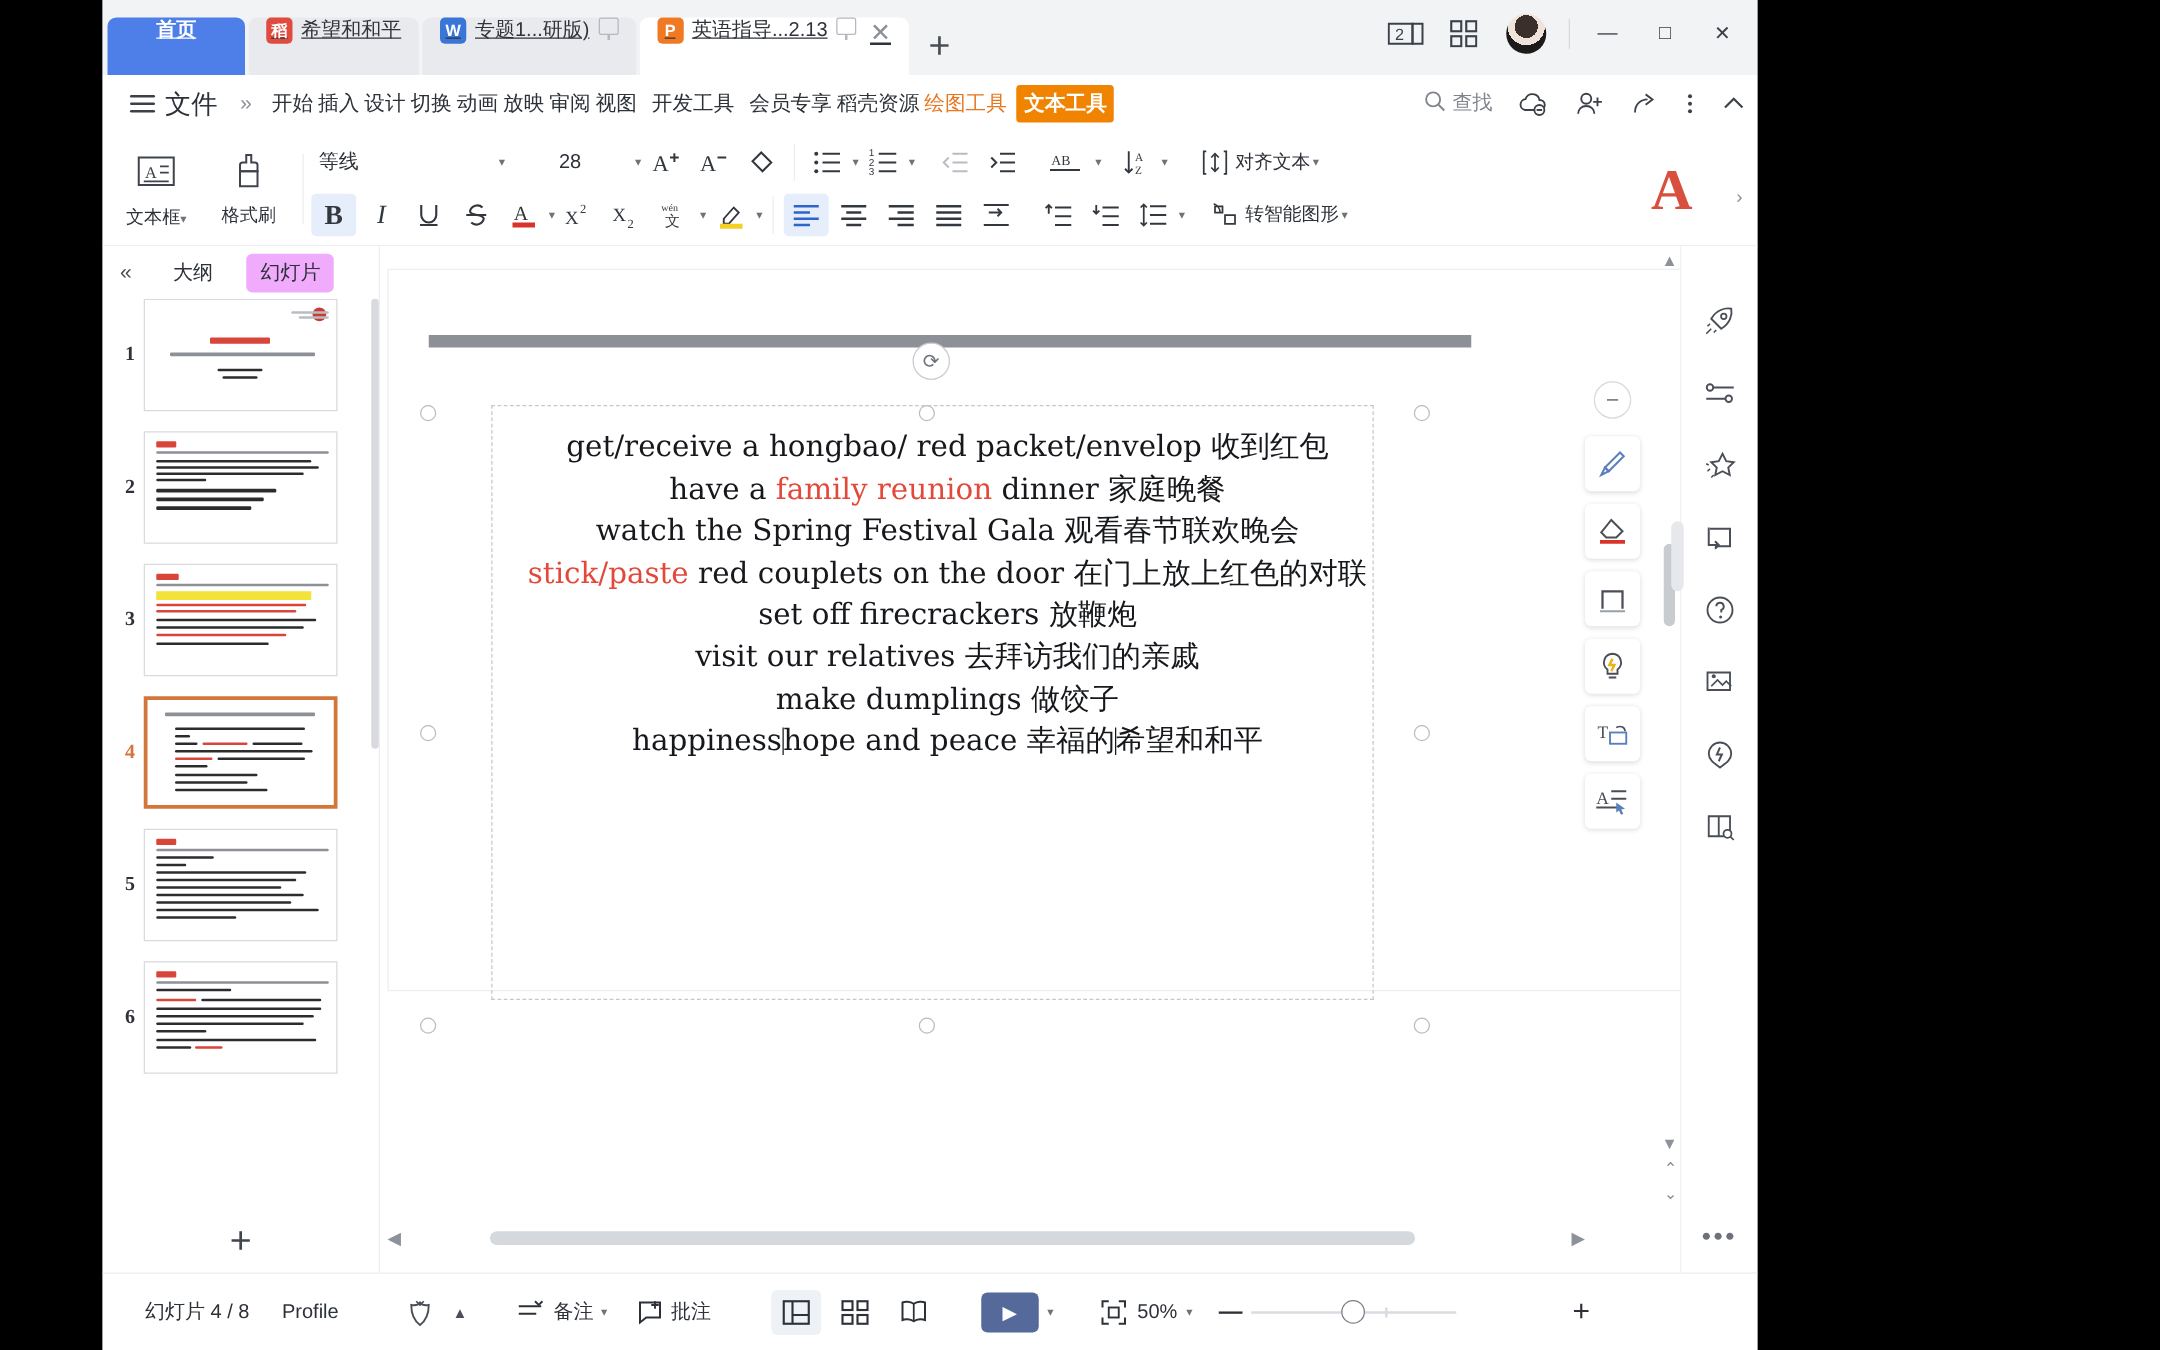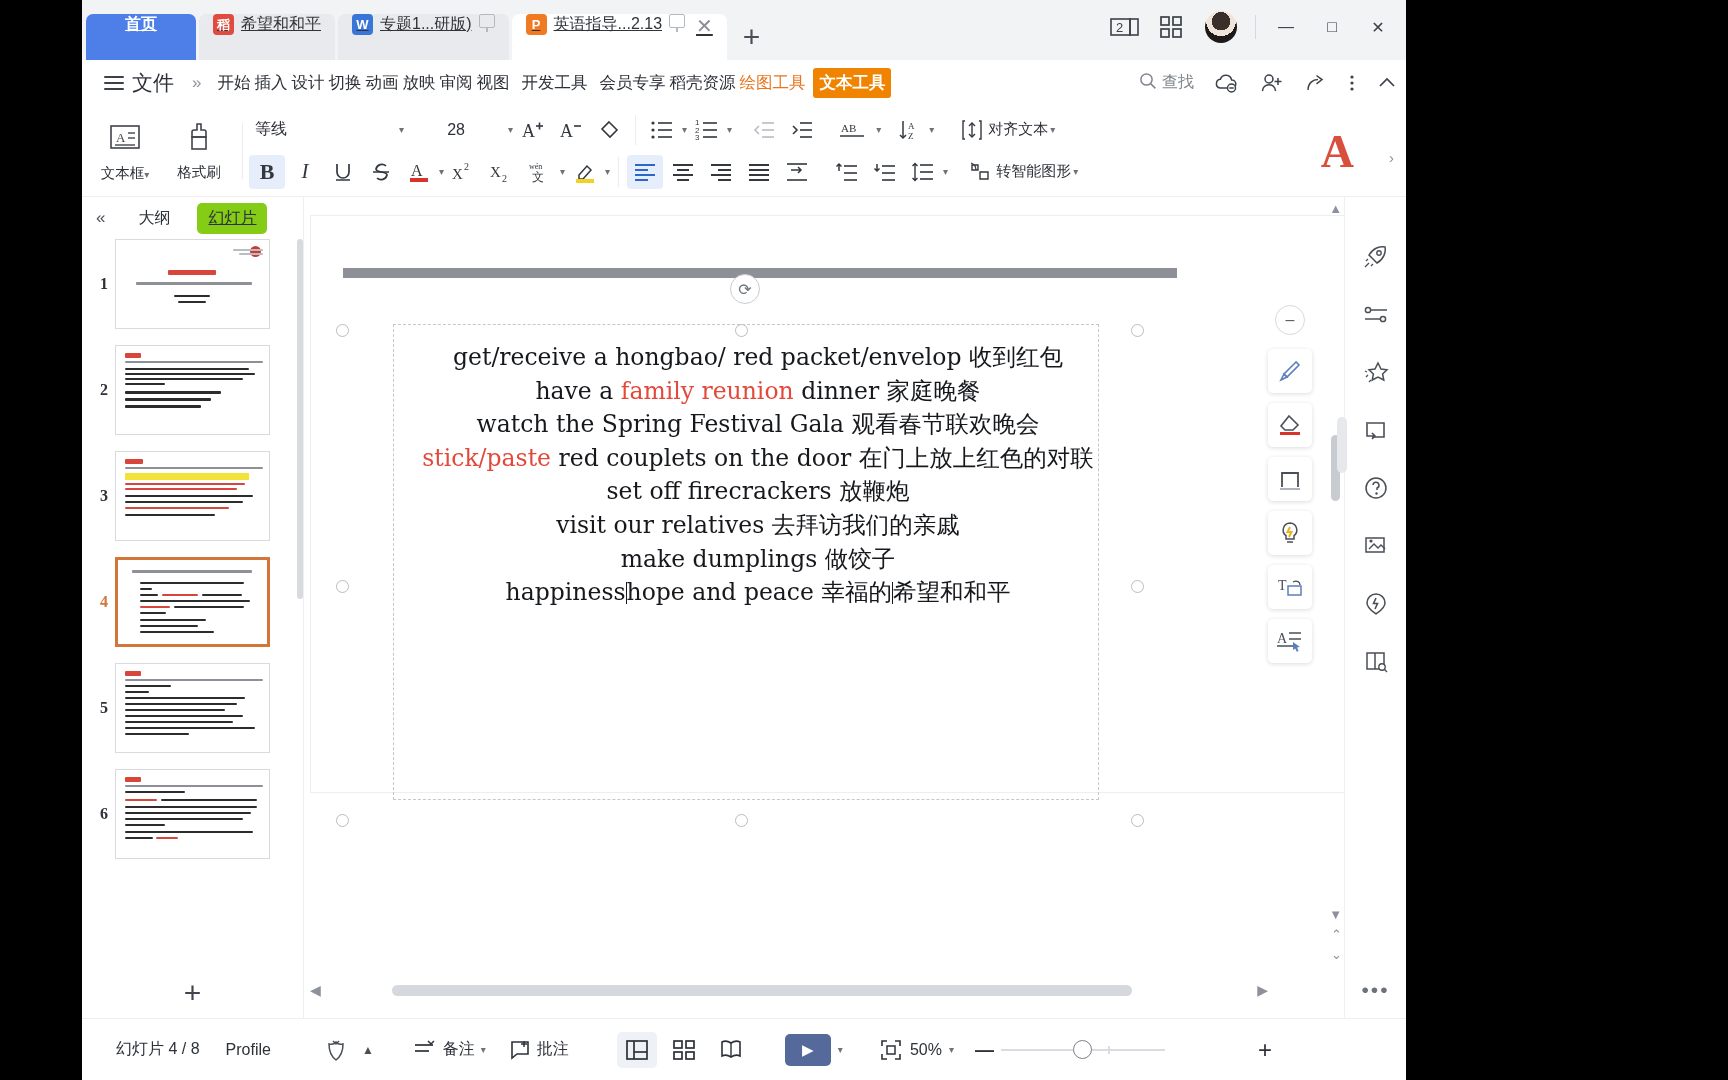--- a/index.html
+++ b/index.html
@@ -73,21 +73,21 @@
   .ribchev { position:absolute; right:12px; top:44px; color:#8b9097; font-size:15px;}
 
   
   .body { position:absolute; top:197px; left:0; right:0; bottom:62px; display:flex; }
 
   
   .thumbs { width:222px; background:#fff; position:relative; border-right:1px solid #eceef1; }
   .thead { height:42px; display:flex; align-items:center; gap:16px; padding-left:8px; font-size:16px;}
   .collapse { color:#4a4f57; font-size:17px; padding:0 6px;}
   .tbtn { padding:5px 11px; border-radius:5px; color:#2d3138; }
-  .tbtn.sel { background:#84cc16;text-decoration:underline; }
+  .tbtn.sel { background:#f0abfc; }
   .thumblist { position:absolute; top:42px; left:0; right:0; bottom:52px; overflow:hidden; }
   .thumbrow { display:flex; align-items:center; gap:7px; margin:0 0 16px 8px; }
   .tnum { width:18px; text-align:right; font-size:16px; font-weight:bold; color:#2d3138;
           font-family:"Liberation Serif",serif;}
   .tcard { width:155px; height:90px; background:#fff; border:1px solid #d7dade; position:relative;
            overflow:hidden;}
   .tcard.cur { border:3px solid #d2763a; }
   .tnum.cur { color:#d2763a; }
   .addslide { position:absolute; bottom:8px; left:0; right:0; text-align:center; font-size:30px;
               color:#41464e; font-weight:300;}

